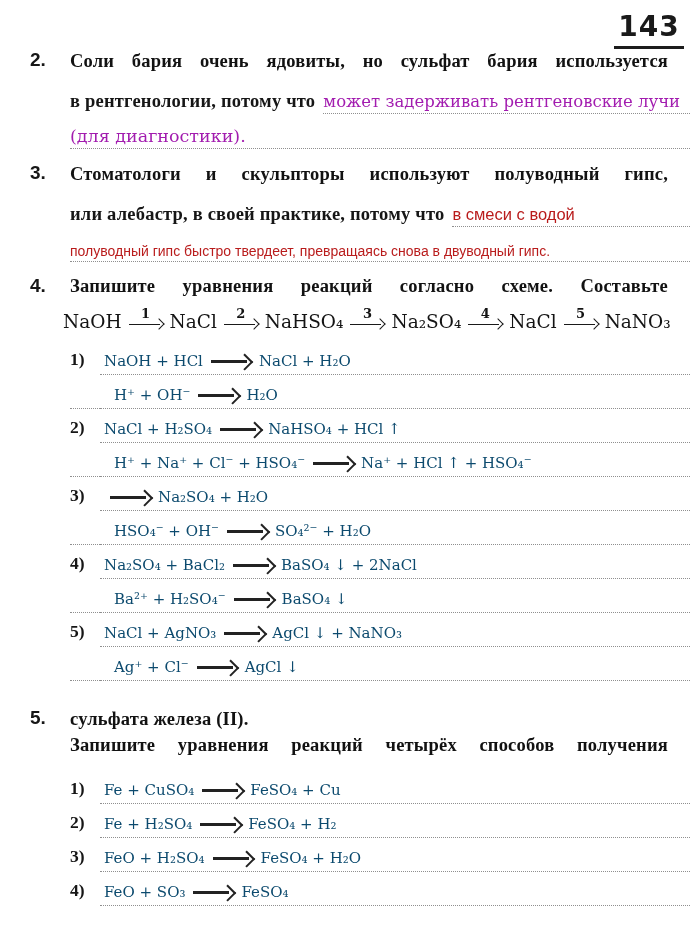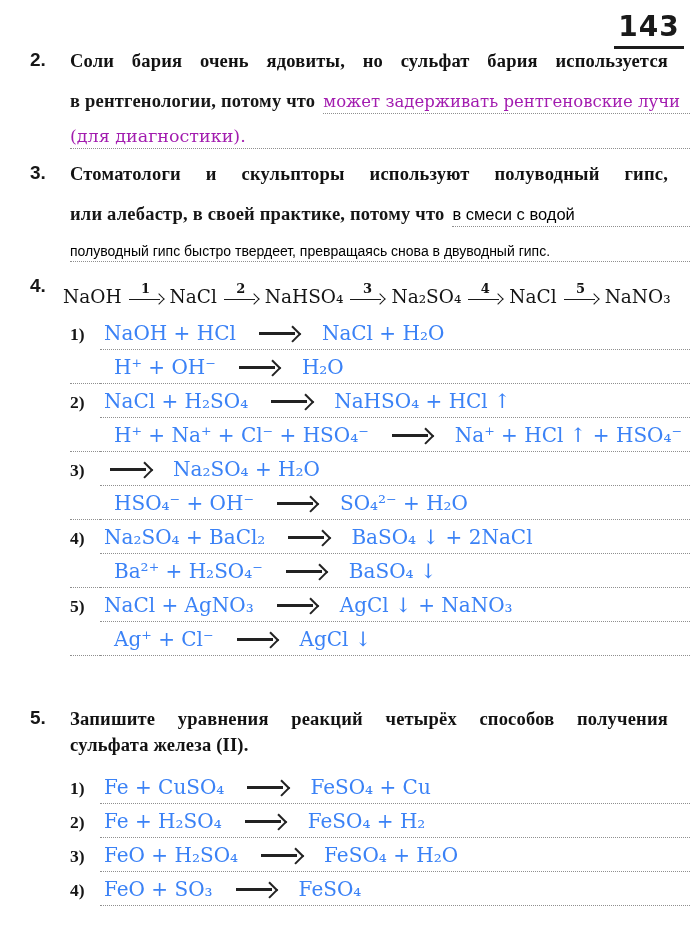--- a/index.html
+++ b/index.html
@@ -29,42 +29,42 @@
 
   
   .fillrow { display:flex; align-items:flex-end; height:34px; }
   .fillrow .lead { font-weight:700; font-size:18.5px; letter-spacing:0.2px;
                    padding-bottom:2px; white-space:nowrap; }
   .ansline { flex:1; border-bottom:1.5px dotted #8f8f8f; margin-left:8px;
              padding-bottom:2px; white-space:nowrap; }
   .fullrow { border-bottom:1.5px dotted #8f8f8f; height:32px;
              display:flex; align-items:flex-end; padding-bottom:2px; }
   .hand-serif { font-family:"DejaVu Serif", serif; font-size:16.5px; color:#a21caf; }
-  .hand-sans  { font-family:"Liberation Sans", sans-serif; font-size:16.5px; color:#000000; }
+  .hand-sans  { font-family:"Liberation Sans", sans-serif; font-size:16.5px; color:#b91c1c; }
 
   
   .chain { display:flex; align-items:center; margin:6px 0 4px -7px;
            font-family:"DejaVu Serif", serif; font-size:18.5px;
            white-space:nowrap; height:32px; color:#141414; }
   .charrow { position:relative; width:38px; height:27px; margin:0 5px; flex:0 0 auto; }
   .charrow .shaft { position:absolute; left:2px; right:5px; top:16px; height:1.8px; background:#1a1a1a; }
   .charrow .head  { position:absolute; right:2px; top:12.5px; width:7px; height:7px;
                     border-top:1.8px solid #1a1a1a; border-right:1.8px solid #1a1a1a;
                     transform:rotate(45deg); }
   .charrow .num { position:absolute; top:-2px; left:0; right:0; text-align:center;
                   font-size:13px; font-weight:700; font-family:"DejaVu Serif", serif; }
 
   
   .eqrow { display:flex; align-items:flex-end; height:34px; }
   .eqrow .lbl { width:30px; flex:0 0 auto; font-weight:700; font-size:17.5px;
                 padding-bottom:5px; font-family:"Liberation Serif", serif; }
   .eqrow .line { flex:1; border-bottom:1.5px dotted #8f8f8f;
-                 display:flex; align-items:center; gap:17px;
+                 display:flex; align-items:center; gap:2px;
                  padding:0 0 4px 4px; white-space:nowrap;
-                 font-family:"DejaVu Serif", serif; font-size:20px; color:#3b82f6; }
+                 font-family:"DejaVu Serif", serif; font-size:15px; color:#0c4a6e; }
   .eqrow.ionic .lbl { border-bottom:1.5px dotted #8f8f8f; }
   .eqrow.ionic .line { padding-left:14px; }
 
   
   .rarrow { position:relative; display:inline-block; width:40px; height:14px;
             margin:0 6px; flex:0 0 auto; }
   .rarrow .shaft { position:absolute; left:0; right:4px; top:6px; height:2.6px; background:#222; }
   .rarrow .head  { position:absolute; right:0; top:2px; width:9.5px; height:9.5px;
                    border-top:2.6px solid #222; border-right:2.6px solid #222;
                    transform:rotate(45deg); }
@@ -109,20 +109,21 @@
       </div>
       <div class="fullrow">
         <span class="hand-sans" style="font-size:14px;">полуводный гипс быстро твердеет, превращаясь снова в двуводный гипс.</span>
       </div>
     </div>
   </div>
 
   <div class="task" id="task4">
     <div class="tnum">4.</div>
     <div class="tbody">
+      <div class="prompt justify">Запишите уравнения реакций согласно схеме. Составьте</div>
 
       <div class="chain">
         <span>NaOH</span>
         <span class="charrow">
             <span class="num">1</span>
             <span class="shaft"></span>
             <span class="head"></span>
           </span>
         <span>NaCl</span>
         <span class="charrow">
@@ -265,22 +266,22 @@
               <span>AgCl ↓</span>
             </span>
         </div>
       </div>
     </div>
   </div>
 
   <div class="task" id="task5">
     <div class="tnum">5.</div>
     <div class="tbody">
+      <div class="prompt">сульфата железа (II).</div>
       <div class="prompt justify">Запишите уравнения реакций четырёх способов получения</div>
-      <div class="prompt">сульфата железа (II).</div>
 
       <div class="eqs">
         <div class="eqrow">
           <span class="lbl">1)</span>
           <span class="line">
               <span>Fe + CuSO₄</span>
               <span class="rarrow">
                 <span class="shaft"></span>
                 <span class="head"></span>
               </span>

